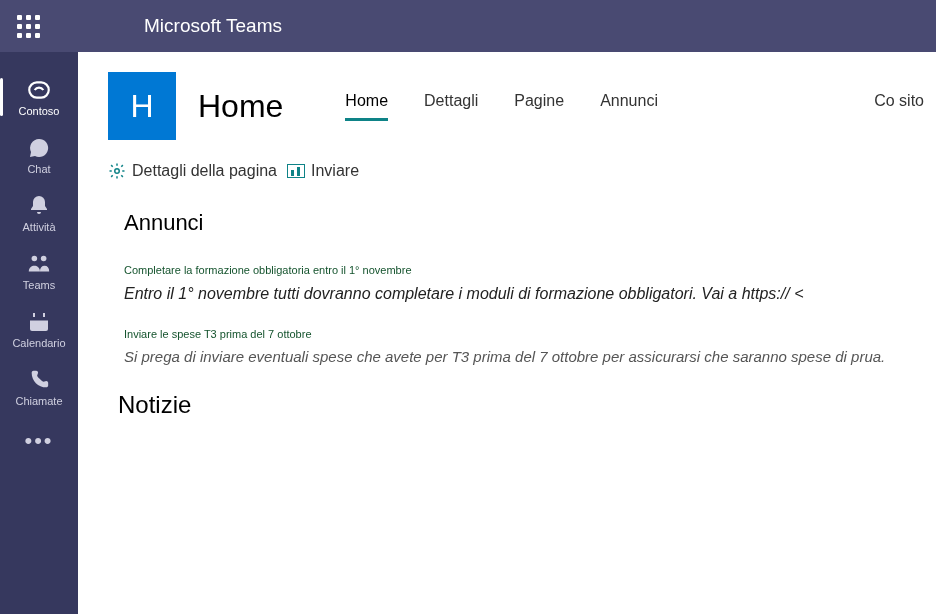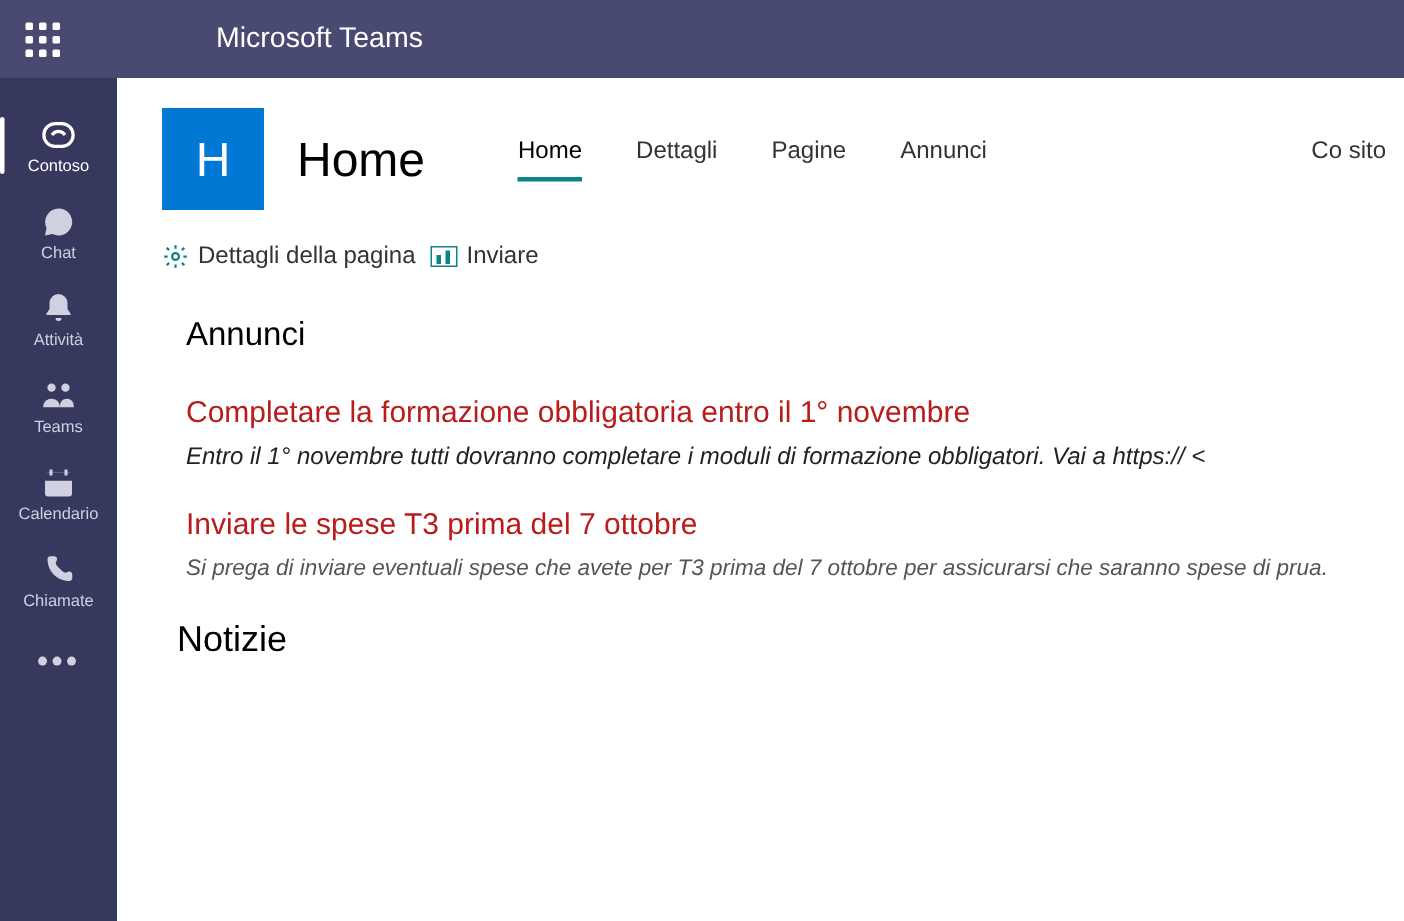--- a/index.html
+++ b/index.html
@@ -227,22 +227,22 @@
   padding-left: 16px;
   padding-right: 12px;
 }
 h3.sec-title {
   font-size: 22px;
   font-weight: 400;
   margin-bottom: 28px;
 }
 .ann-item { margin-bottom: 22px; }
 .ann-title {
-  font-size: 20px;
-  color: #b91c1c;
+  font-size: 11px;
+  color: #14532d;
   margin-bottom: 6px;
 }
 .ann-body {
   font-size: 16px;
   color: #222;
   line-height: 1.5;
   font-style: italic;
 }
 .ann-body.light {
   color: #555;

